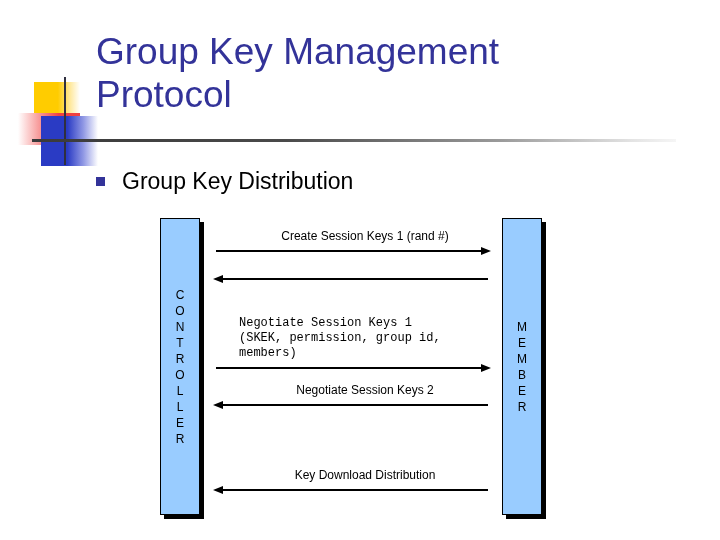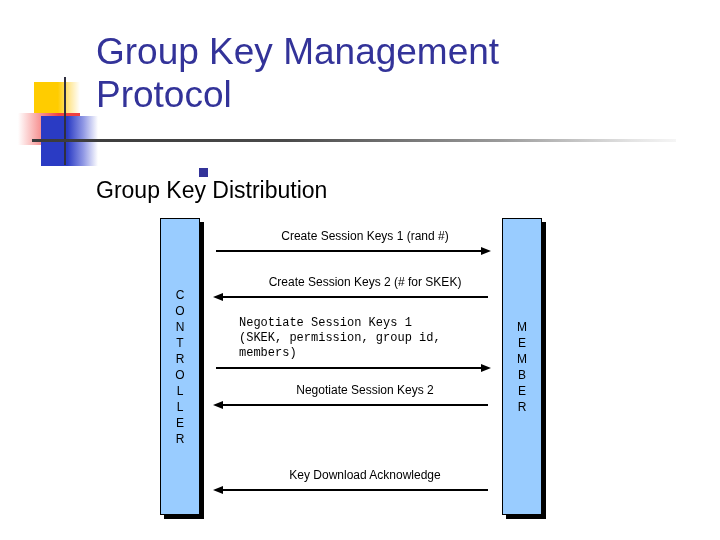--- a/index.html
+++ b/index.html
@@ -66,21 +66,20 @@
     letter-spacing: 0px;
     white-space: pre-line;
   }
 
   
   .bullet-row {
     position: absolute;
     left: 96px; top: 168px;
     display: flex;
     align-items: center;
-    flex-direction: column;
   }
   .bullet-mark {
     width: 9px; height: 9px;
     background: #333399;
     margin-right: 17px;
     flex: 0 0 auto;
   }
   .bullet-text {
     color: #000000;
     font-size: 23px;
@@ -206,21 +205,20 @@
 
   <div class="msg m1">
     <div class="msg-label center">Create Session Keys 1 (rand #)</div>
     <div class="arrow right">
       <div class="shaft"></div>
         <div class="head"></div>
     </div>
   </div>
 
   <div class="msg m2">
-    <div class="msg-label center">Create Session Keys 2 (# for SKEK)</div>
     <div class="arrow left">
       <div class="shaft"></div>
         <div class="head"></div>
     </div>
   </div>
 
   <div class="msg m3">
     <div class="msg-label left">Negotiate Session Keys 1
 (SKEK, permission, group id, members)</div>
     <div class="arrow right">
@@ -232,20 +230,20 @@
   <div class="msg m4">
     <div class="msg-label center">Negotiate Session Keys 2</div>
     <div class="arrow left">
       <div class="shaft"></div>
         <div class="head"></div>
     </div>
   </div>
 
 
   <div class="msg m6">
-    <div class="msg-label center">Key Download Acknowledge</div>
+    <div class="msg-label center">Key Download Distribution</div>
     <div class="arrow left">
       <div class="shaft"></div>
         <div class="head"></div>
     </div>
   </div>
 
 </div>
 
 </body></html>

